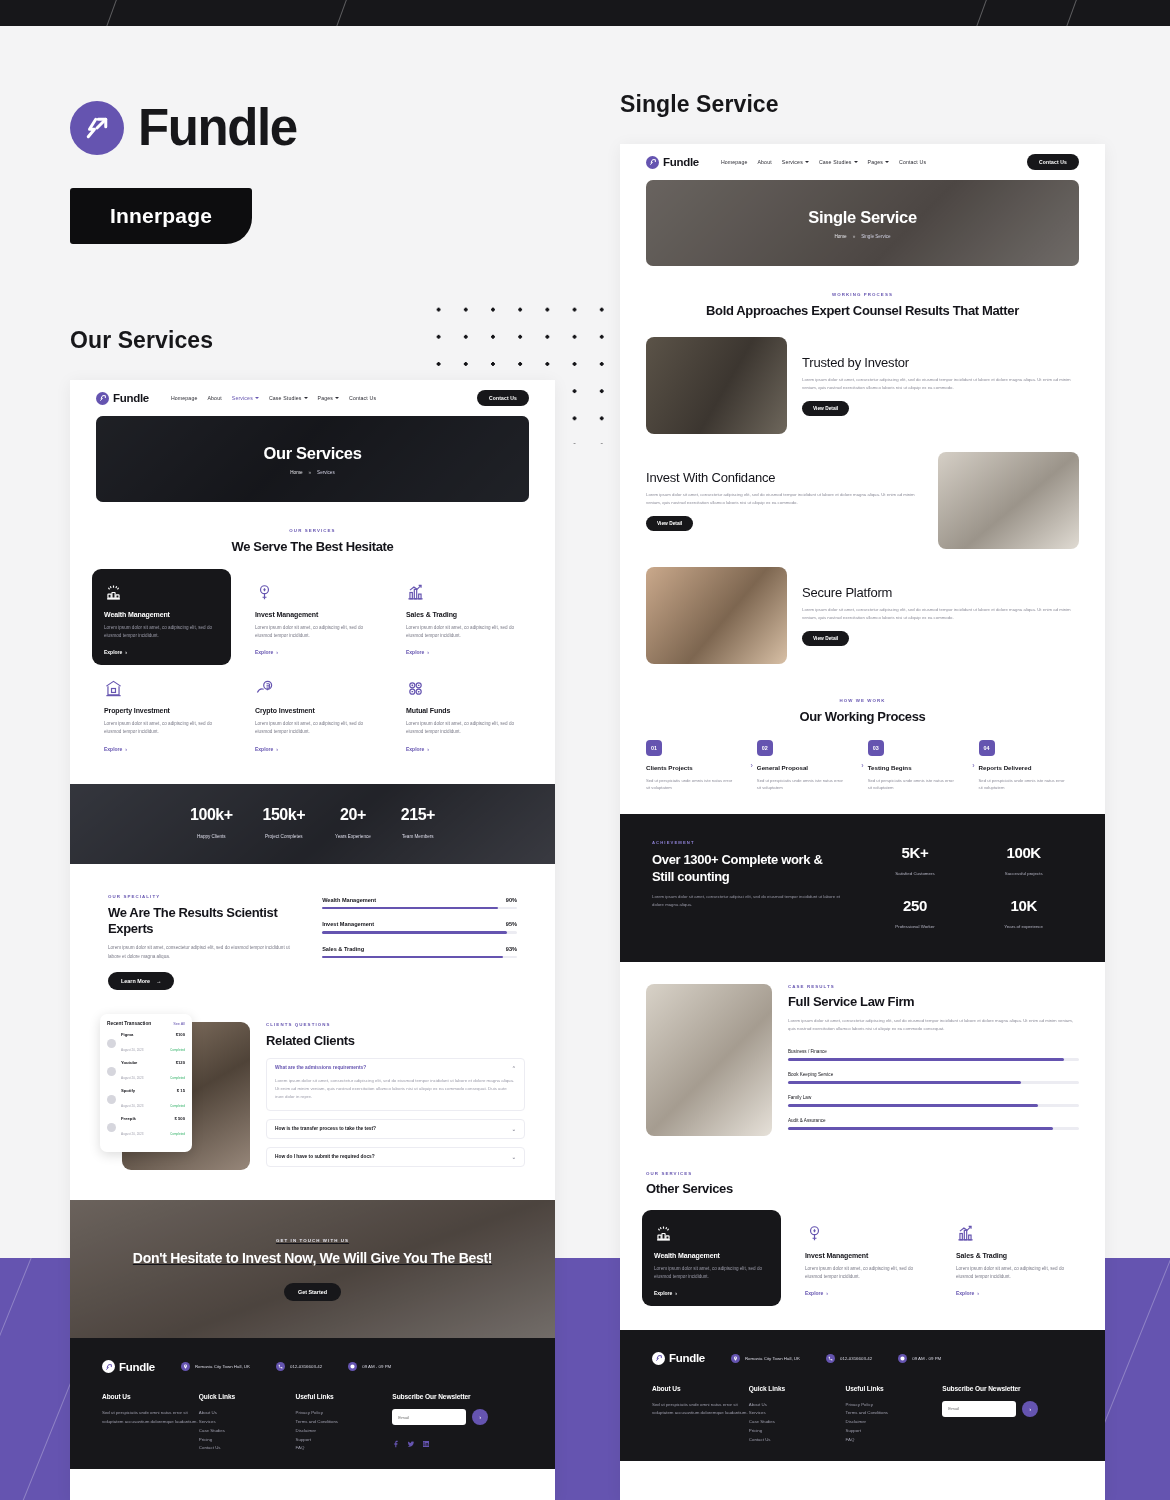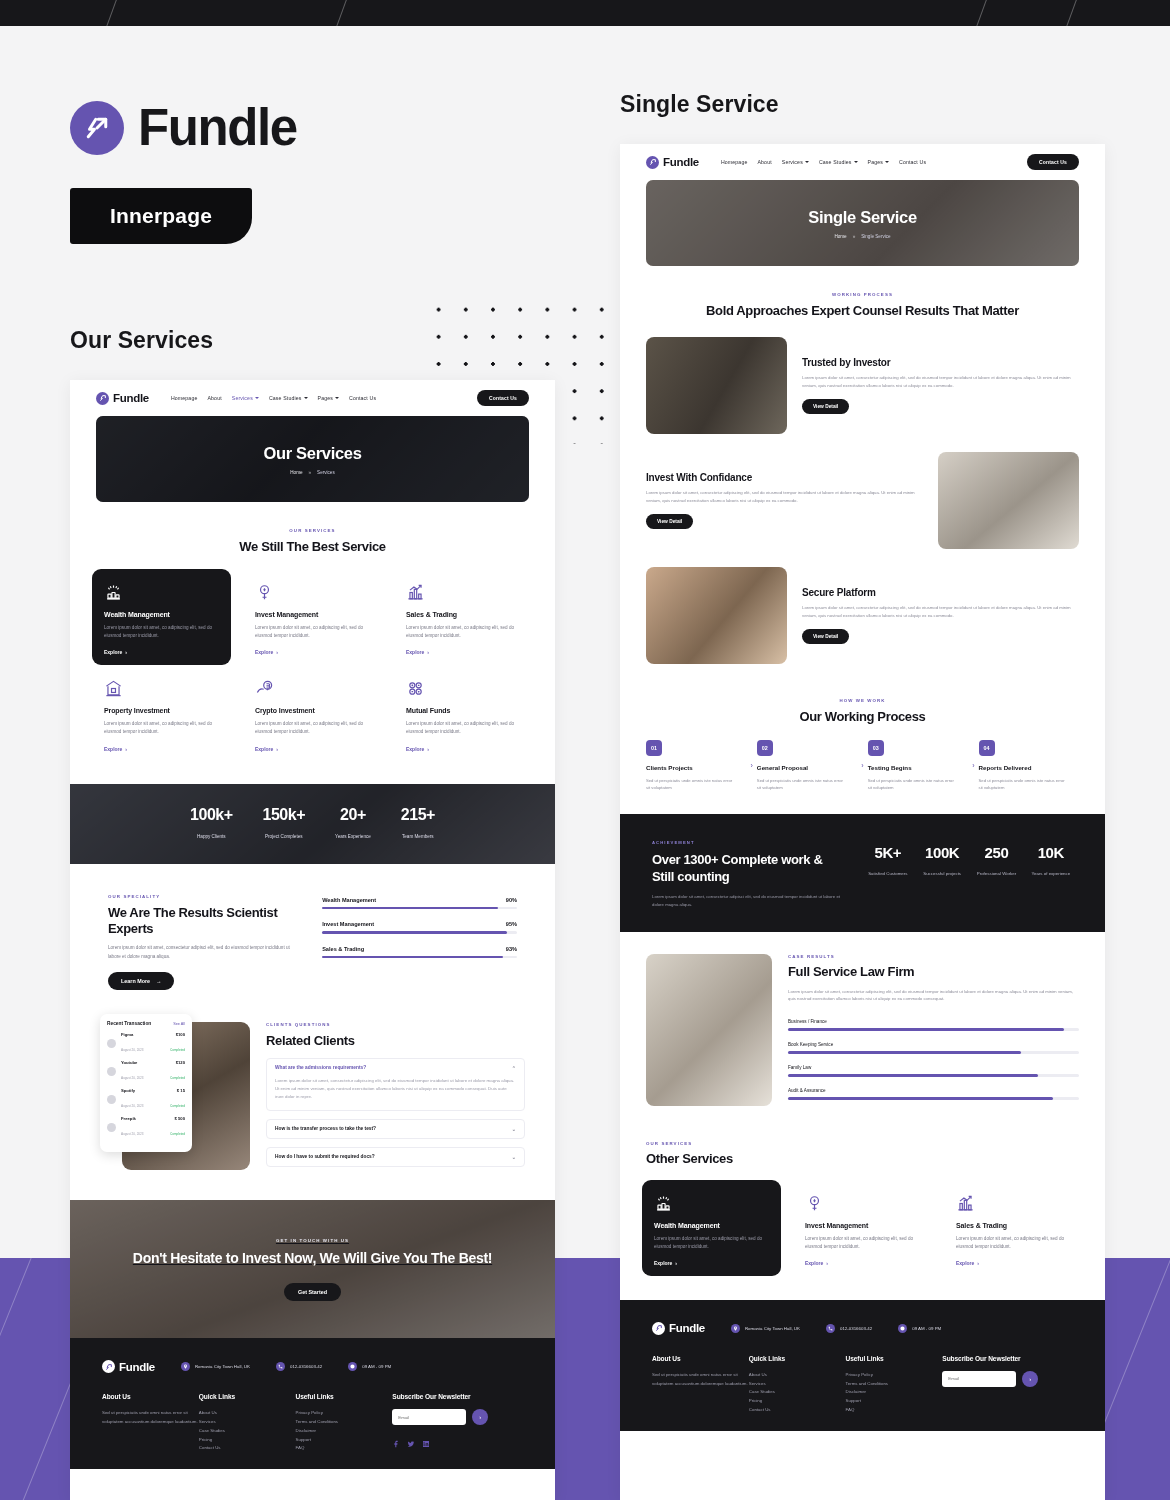--- a/index.html
+++ b/index.html
@@ -141,38 +141,38 @@
   .sub { display:flex; align-items:center; gap:6px; }
   .sub input { width:74px; height:16px; border-radius:3px; border:none; background:#fff; font-size:4.4px; padding:0 6px;
                color:#9f9fae; font-family:"Liberation Sans",sans-serif;}
   .sub .go { width:16px;height:16px;border-radius:50%;background:#6554b0;color:#fff;display:flex;align-items:center;justify-content:center;font-size:6px;}
   .socials { display:flex; gap:7px; margin-top:9px; }
   .socials svg{width:8px;height:8px;}
 
   
   .row2 { display:flex; align-items:center; gap:15px; padding:0 26px; margin-top:18px; }
   .row2 .ph { width:141px; height:97px; border-radius:8px; flex:none; }
-  .row2 .tx h4 { font-size:10px; font-weight:700; letter-spacing:-.2px; }
+  .row2 .tx h4 { font-size:13px; font-weight:400; letter-spacing:-.2px; }
   .row2 .tx p { font-size:4.3px; color:#8c8c99; line-height:1.85; margin-top:6px; }
   .btn-vd { margin-top:9px; display:inline-block; background:#17171a; color:#fff; font-size:4.8px; font-weight:700; padding:5px 11px; border-radius:20px;}
 
   .steps { display:flex; padding:0 26px; margin-top:14px; align-items:flex-start; }
   .step { flex:1; }
   .step .num { width:16px;height:16px;border-radius:4px;background:#6554b0;color:#fff;font-size:5.4px;font-weight:700;
                display:flex;align-items:center;justify-content:center; margin-bottom:8px;}
   .step h5 { font-size:6.2px; font-weight:700; line-height:1.3; margin-bottom:5px; }
   .step p { font-size:4.2px; color:#8c8c99; line-height:1.8; padding-right:10px;}
   .step-ar { color:#6554b0; font-size:7px; padding:22px 4px 0; }
 
-  .achieve { background:#17171a; padding:26px 32px 23px; display:flex; gap:20px; margin-top:22px; }
+  .achieve { background:#17171a; padding:26px 32px 30px; display:flex; gap:20px; margin-top:22px; }
   .achieve .lf { width:46%; }
   .achieve .eb { color:#8f82d6; font-size:4.2px; font-weight:700; letter-spacing:1.1px; }
   .achieve h3 { color:#fff; font-size:13px; font-weight:700; line-height:1.32; margin-top:6px; letter-spacing:-.35px;}
   .achieve p { color:#9a9aa8; font-size:4.3px; line-height:1.85; margin-top:8px; }
-  .agrid { flex:1; display:grid; grid-template-columns:1fr 1fr 1fr 1fr; gap:18px 10px; padding-top:4px; }
+  .agrid { flex:1; display:grid; grid-template-columns:1fr 1fr; gap:18px 10px; padding-top:4px; }
   .acell { text-align:center; }
   .acell b { display:block; color:#fff; font-size:15px; font-weight:700; letter-spacing:-.4px;}
   .acell span { color:#b5b5c4; font-size:4.4px; }
 
   .caserow { display:flex; gap:16px; padding:0 26px; margin-top:22px; align-items:flex-start;}
   .caserow .ph { width:126px; height:152px; border-radius:8px; flex:none; position:relative;}
   .caserow .rt { flex:1; }
   .caserow .rt p.lead { font-size:4.3px; color:#8c8c99; line-height:1.85; margin-top:7px; }
   .cbars { margin-top:16px; }
   .cbar { margin-bottom:11px; }
@@ -268,21 +268,21 @@
     <h2>Our Services</h2>
     <div class="m-crumb">
       <span>Home</span>
       <span class="sep">»</span>
       <span class="cur">Services</span>
     </div>
   </div>
 
   <div style="padding:26px 0 14px">
     <div class="m-eyebrow">OUR SERVICES</div>
-    <div class="m-h3" style="margin-top:6px">We Still The Best Service</div>
+    <div class="m-h3" style="margin-top:6px">We Serve The Best Hesitate</div>
   </div>
 
   <div class="svc-grid" id="svc-grid-1">
       <div class="svc dark">
         <div class="ic" style="color:#ffffff">
           <svg viewBox="0 0 24 24" fill="none" stroke="currentColor" stroke-width="1.5">
             <path d="M4 19h16v2H4z" fill="currentColor" stroke="none"></path>
             <rect x="5" y="14" width="4" height="5" rx=".6"></rect>
             <rect x="10" y="12" width="4" height="7" rx=".6"></rect>
             <rect x="15" y="15" width="4" height="4" rx=".6"></rect>

